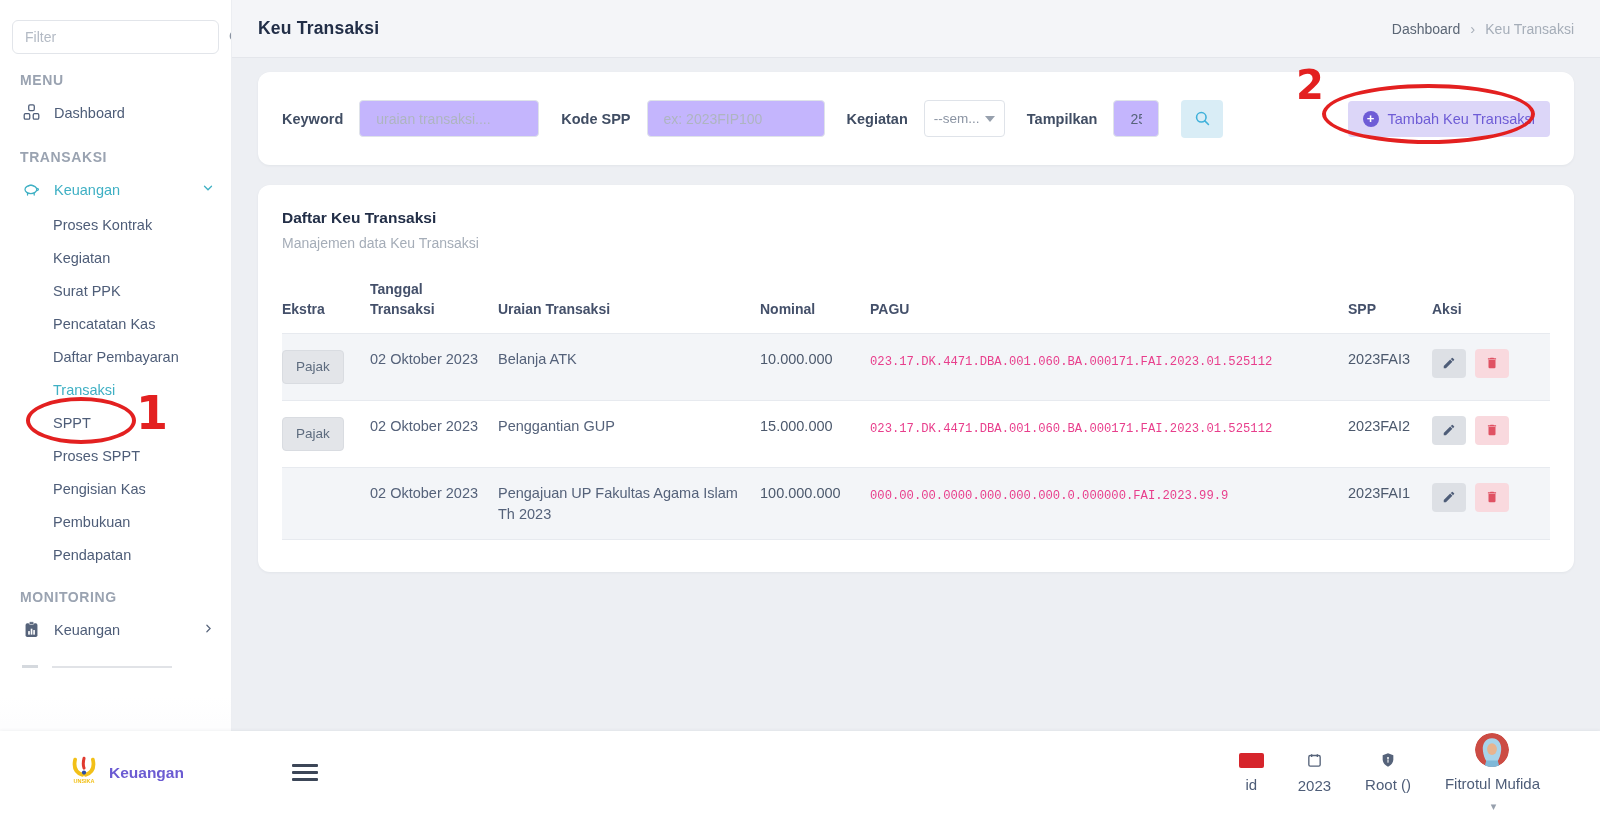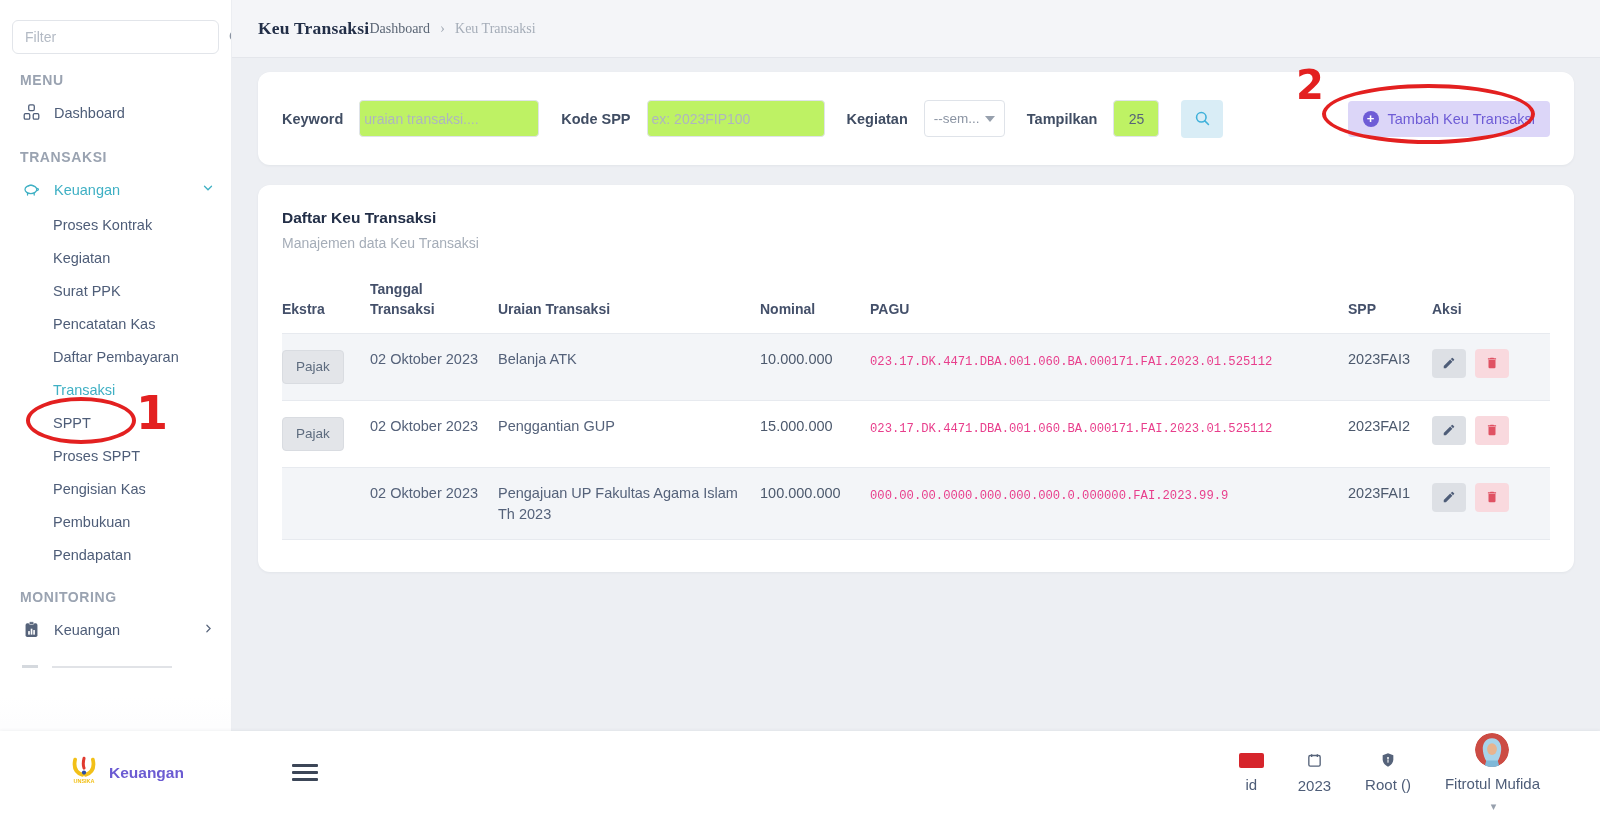--- a/index.html
+++ b/index.html
@@ -38,38 +38,38 @@
   .side-sub.active { color:#3fb0c4; }
   .icon16 { width:19px; height:19px; display:inline-block; }
   .partial-item { height:10px; margin:10px 22px 0 22px; opacity:.35;
     background:
       linear-gradient(#8a93a2,#8a93a2) 0 100%/16px 3px no-repeat,
       linear-gradient(#aab2bd,#aab2bd) 30px 100%/120px 2px no-repeat; }
   
   .main { position:absolute; left:232px; top:0; right:0; height:731px; overflow:hidden; }
   .page-head {
     height:57px; background:#f4f5f8; display:flex; align-items:center;
-    padding:0 26px; box-shadow:0 1px 0 rgba(20,30,50,.04);font-family:Liberation Serif, serif;
+    padding:0 26px; justify-content:space-between; box-shadow:0 1px 0 rgba(20,30,50,.04);
   }
   .page-title { font-size:17.5px; font-weight:700; color:#222e47; letter-spacing:.2px; }
   .crumbs { display:flex; align-items:center; gap:10px; font-size:14px; }
   .crumb-a { color:#5b6675; cursor:pointer; }
   .crumb-sep { color:#a9b0ba; font-size:15px; }
   .crumb-cur { color:#a5adb8; }
   .content { padding:15px 26px 0 26px; }
   .card {
     background:#fff; border-radius:12px; box-shadow:0 1px 3px rgba(20,30,50,.05);
   }
   
   .filter-card { height:93px; display:flex; align-items:center; padding:0 24px; gap:22px; }
   .fgroup { display:flex; align-items:center; gap:16px; }
   .flabel { font-size:14.5px; color:#404d63; font-weight:600; white-space:nowrap; }
   .tinput {
-    height:37px; border:1px solid #dfe3e9; border-radius:4px; padding:0 4px;
-    font-size:14px; color:#56637a; outline:none; background:#bef264;
+    height:37px; border:1px solid #dfe3e9; border-radius:4px; padding:0 16px;
+    font-size:14px; color:#56637a; outline:none; background:#c4b5fd;
   }
   .tinput::placeholder { color:#aeb5c0; }
   .w-keyword { width:180px; } .w-spp { width:178px; }
   .w-show { width:46px; text-align:center; }
   .select-box {
     width:81px; height:37px; border:1px solid #dfe3e9; border-radius:4px;
     display:flex; align-items:center; justify-content:space-between; padding:0 9px;
     font-size:13.5px; color:#8b94a3; cursor:pointer; background:#fff;
   }
   .caret { width:0; height:0; border-left:5px solid transparent; border-right:5px solid transparent;

